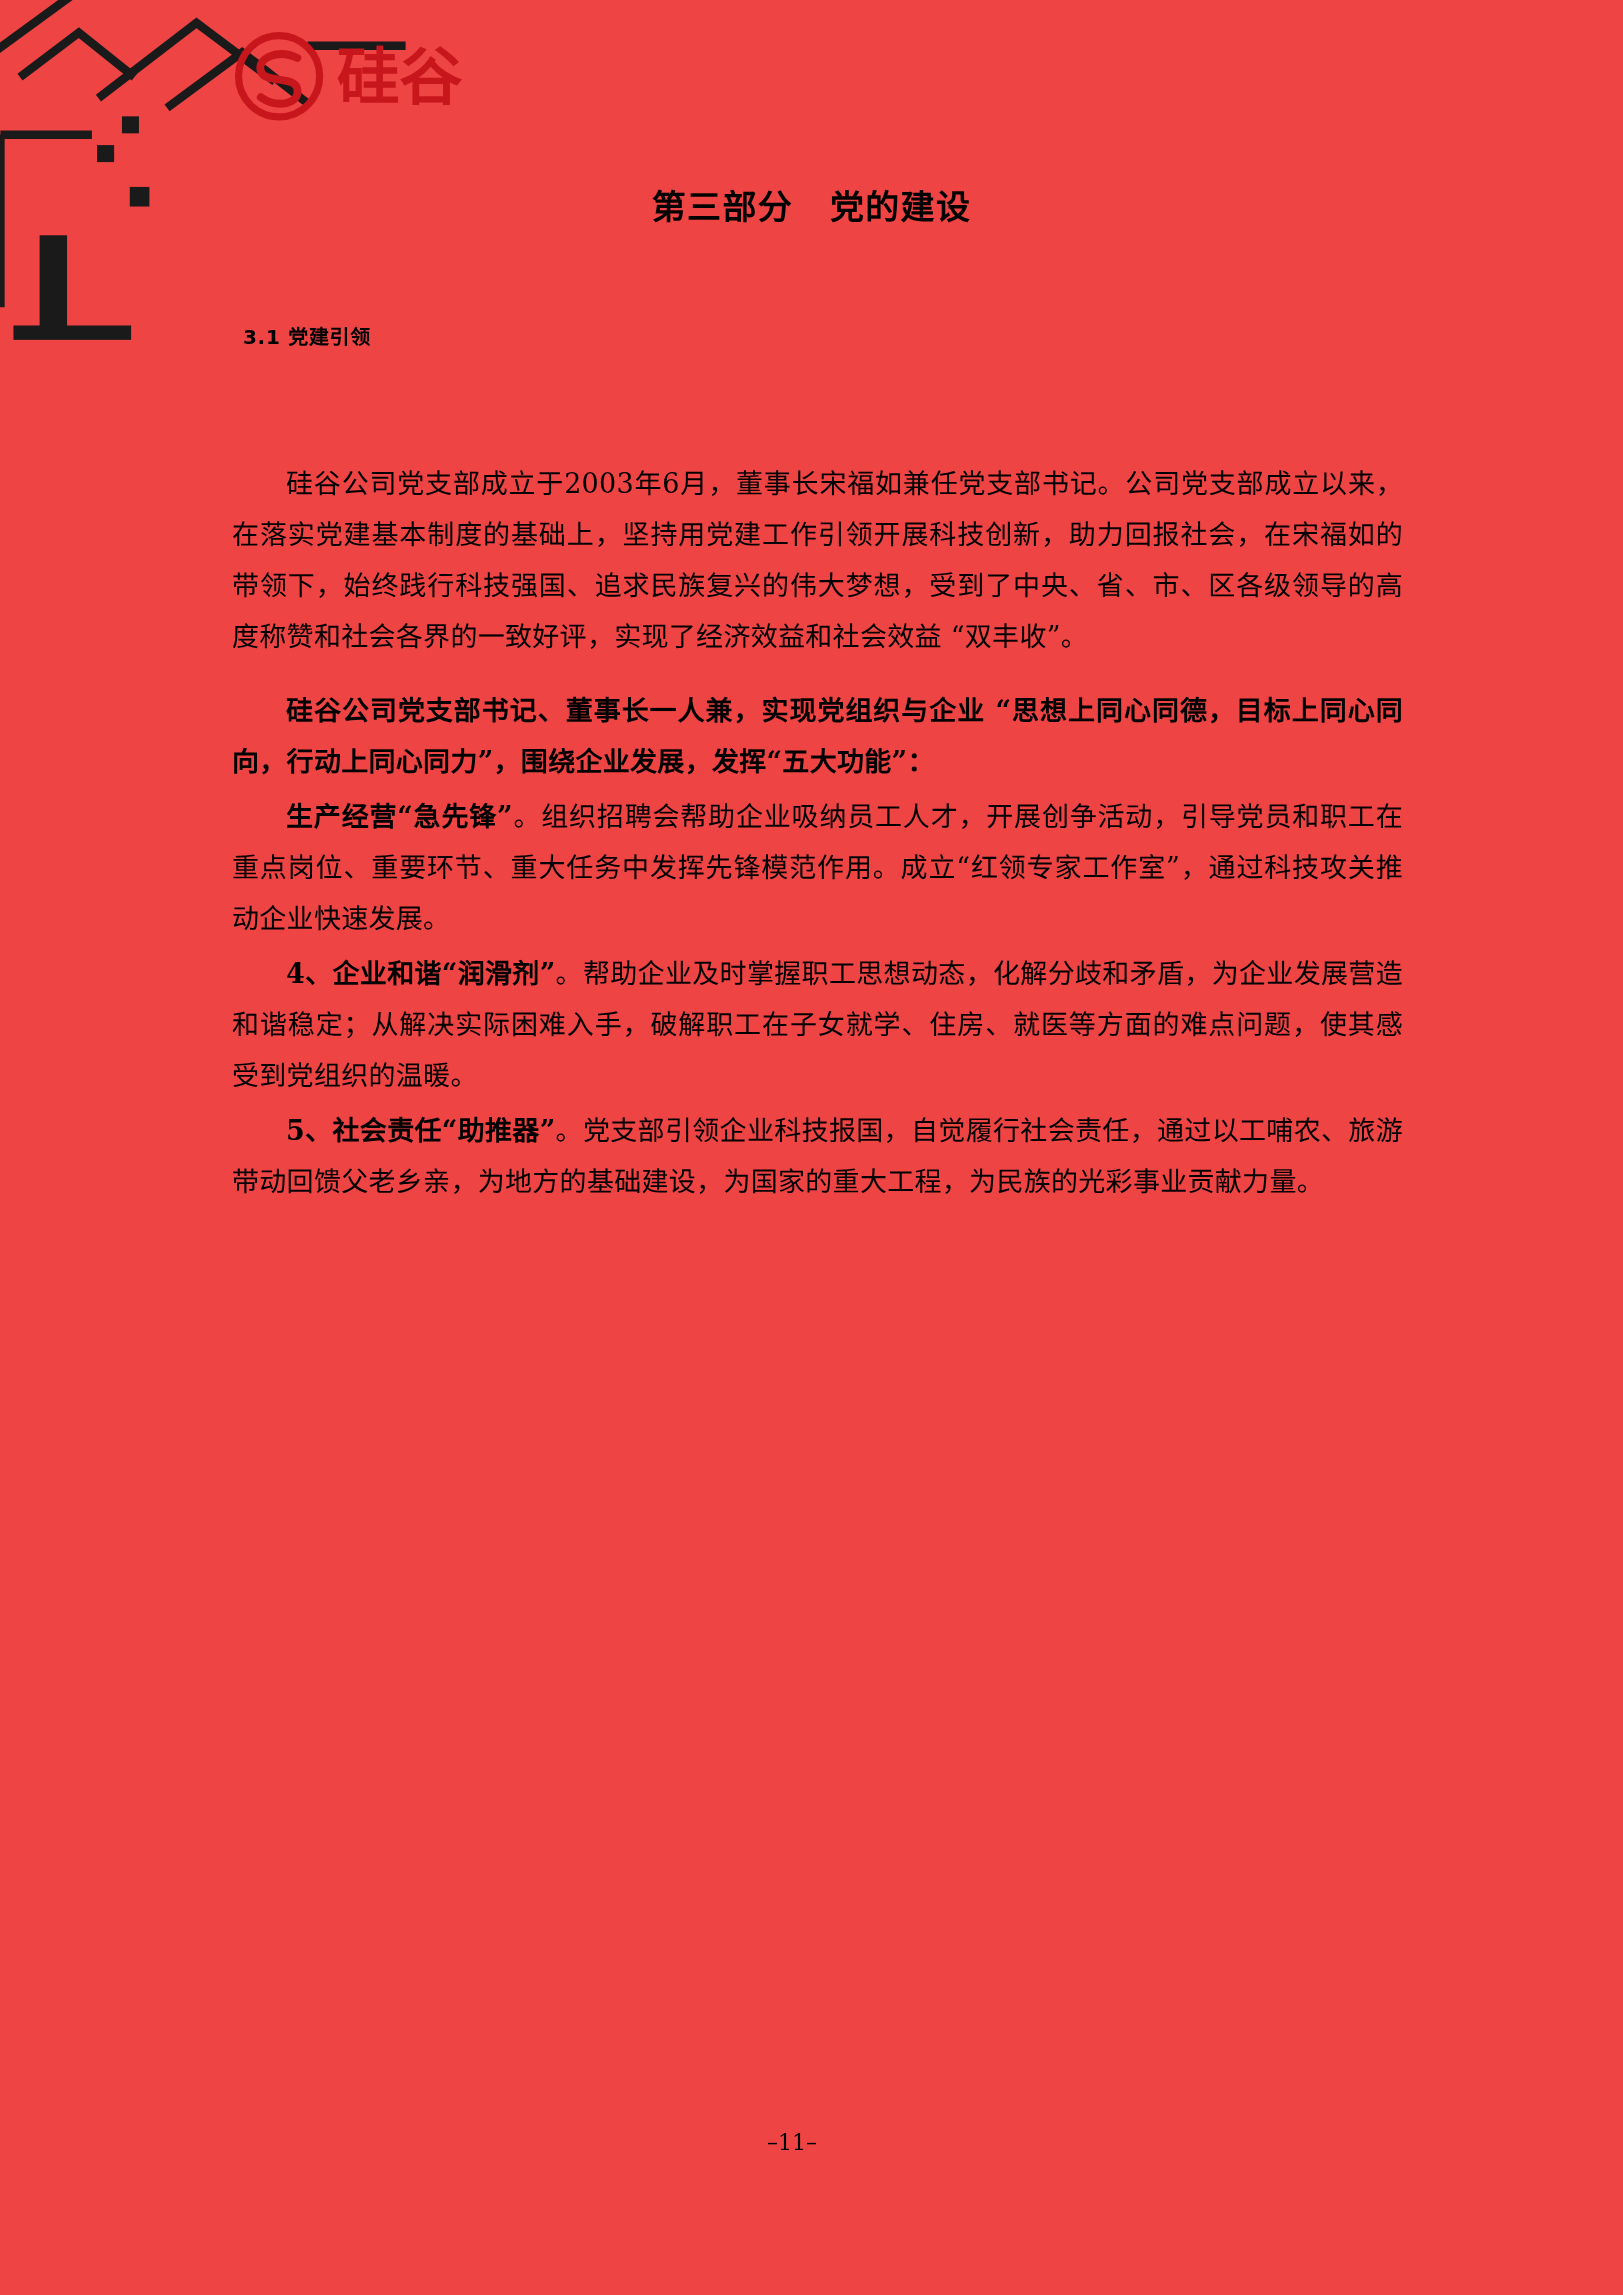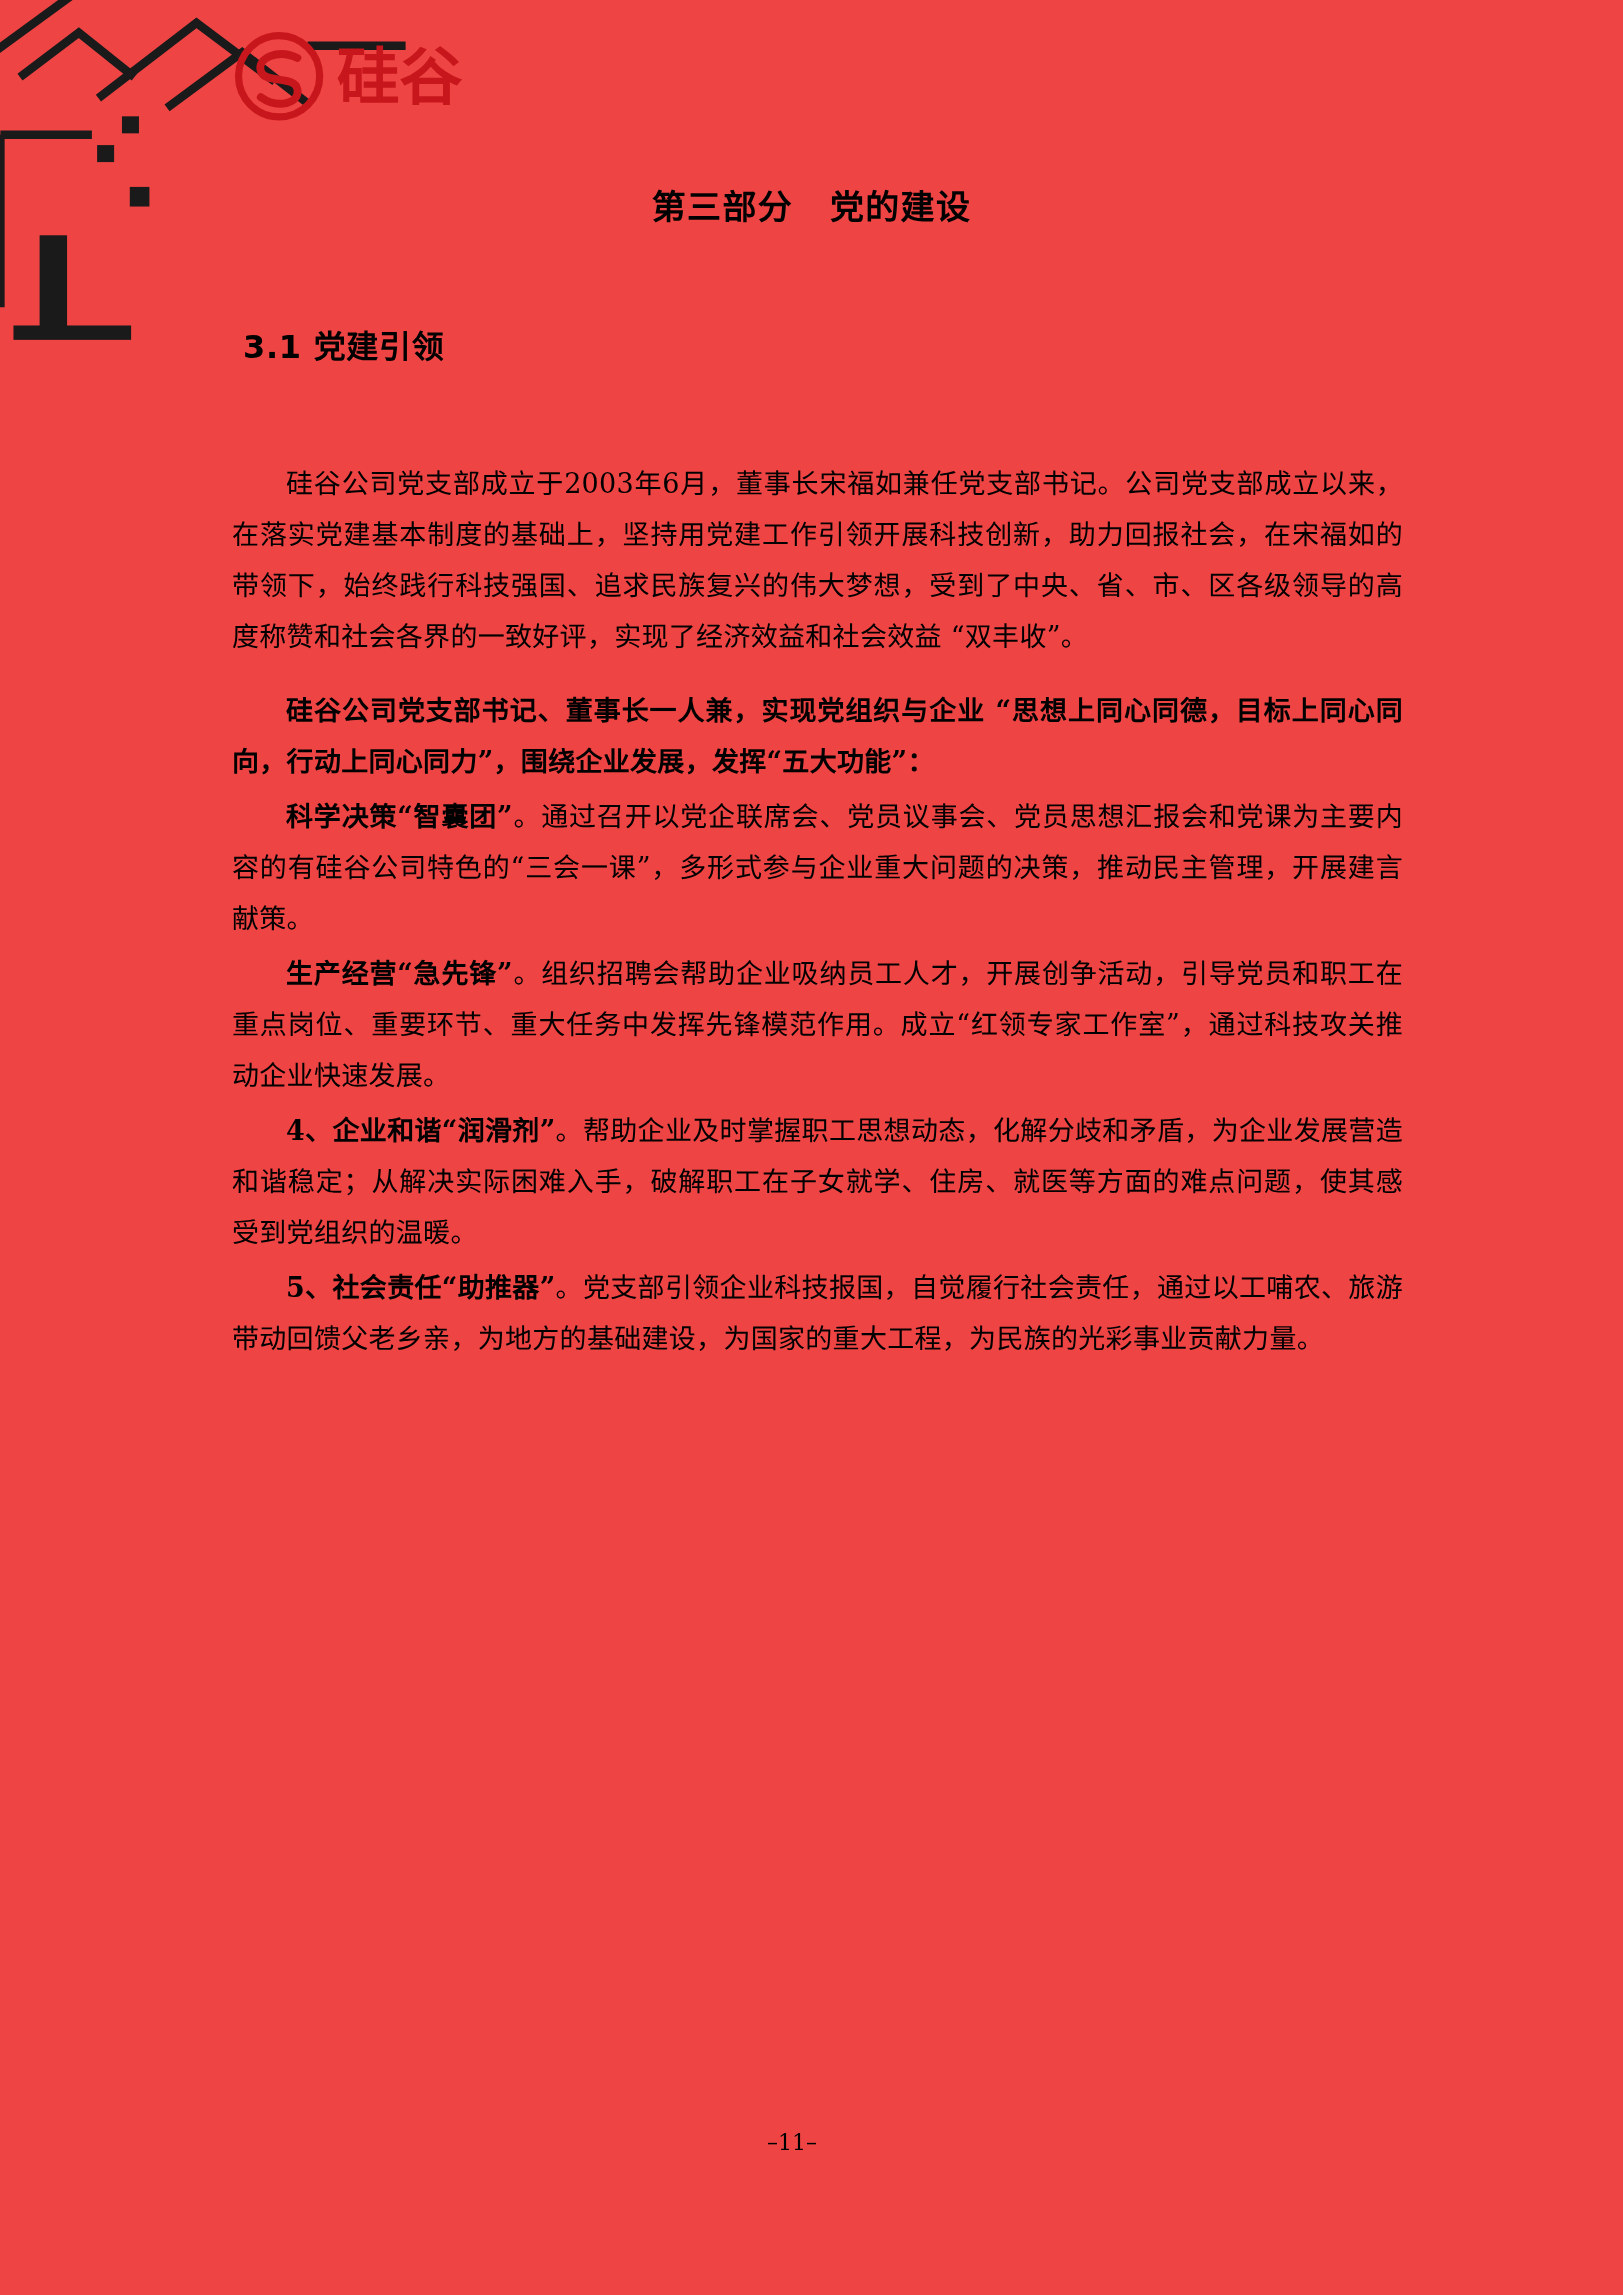--- a/index.html
+++ b/index.html
@@ -55,21 +55,21 @@
     width: 37px;
   }
 
   
   .section-heading {
     position: absolute;
     left: 243px;
     top: 321px;
     font-family: "DejaVu Sans", sans-serif;
     font-weight: bold;
-    font-size: 32px;
+    font-size: 20px;
     letter-spacing: 0.7px;
   }
 
   
   .body-area {
     position: absolute;
     left: 232px;
     top: 458px;
     width: 1171px;
   }
@@ -146,21 +146,20 @@
   <div class="section-heading">3.1  党建引领</div>
 
   <div class="body-area">
 
     <p class="para">硅谷公司党支部成立于2003年6月，董事长宋福如兼任党支部书记。公司党支部成立以来，在落实党建基本制度的基础上，坚持用党建工作引领开展科技创新，助力回报社会，在宋福如的带领下，始终践行科技强国、追求民族复兴的伟大梦想，受到了中央、省、市、区各级领导的高度称赞和社会各界的一致好评，实现了经济效益和社会效益 “双丰收”。</p>
 
     <div class="spacer-lg"></div>
 
     <p class="para bold">硅谷公司党支部书记、董事长一人兼，实现党组织与企业 “思想上同心同德，目标上同心同向，行动上同心同力”，围绕企业发展，发挥“五大功能”：</p>
 
-    <p class="para"><span class="b">科学决策“智囊团”</span><span>。通过召开以党企联席会、党员议事会、党员思想汇报会和党课为主要内容的有硅谷公司特色的“三会一课”，多形式参与企业重大问题的决策，推动民主管理，开展建言献策。</span></p>
 
     <p class="para"><span class="b">生产经营“急先锋”</span><span>。组织招聘会帮助企业吸纳员工人才，开展创争活动，引导党员和职工在重点岗位、重要环节、重大任务中发挥先锋模范作用。成立“红领专家工作室”，通过科技攻关推动企业快速发展。</span></p>
 
 
     <p class="para"><span class="b">4、企业和谐“润滑剂”</span><span>。帮助企业及时掌握职工思想动态，化解分歧和矛盾，为企业发展营造和谐稳定；从解决实际困难入手，破解职工在子女就学、住房、就医等方面的难点问题，使其感受到党组织的温暖。</span></p>
 
     <p class="para"><span class="b">5、社会责任“助推器”</span><span>。党支部引领企业科技报国，自觉履行社会责任，通过以工哺农、旅游带动回馈父老乡亲，为地方的基础建设，为国家的重大工程，为民族的光彩事业贡献力量。</span></p>
 
   </div>
 

